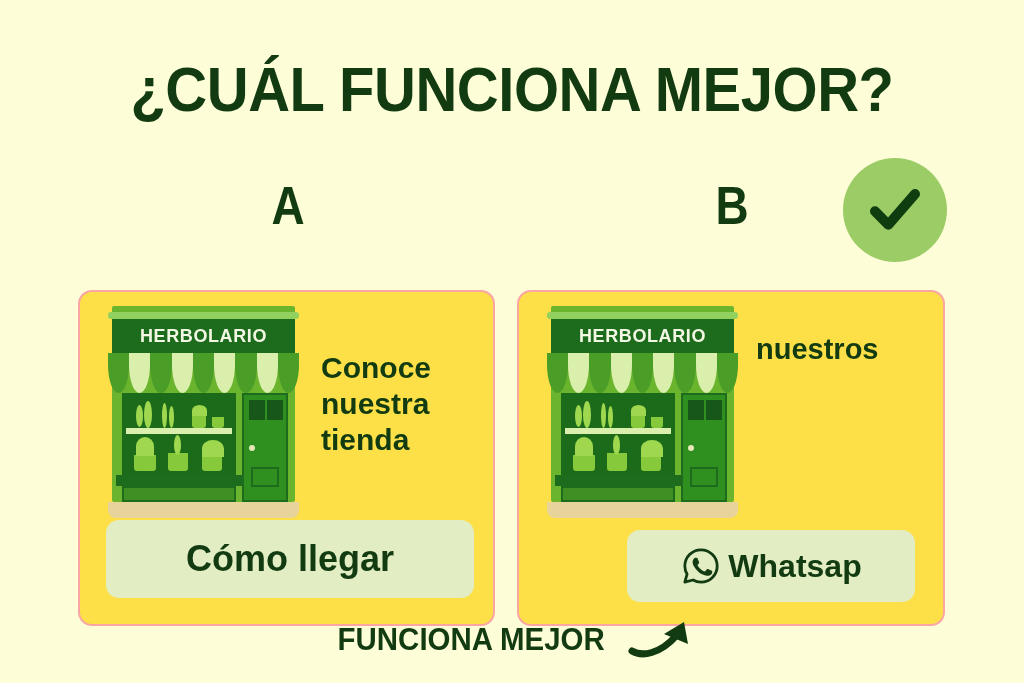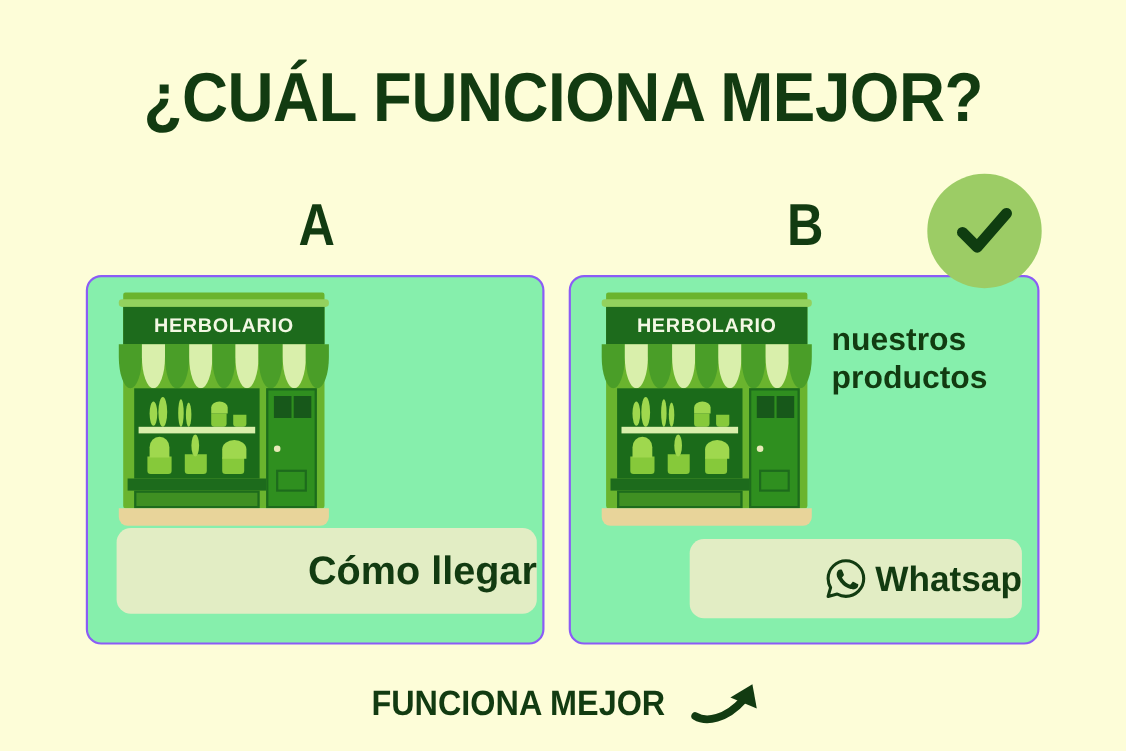--- a/index.html
+++ b/index.html
@@ -49,24 +49,25 @@
     line-height: 1;
     font-family: "Liberation Sans Narrow", "Liberation Sans", sans-serif;
     transform: scaleX(0.85);
   }
   #letter-a { top: 178px; left: 262px; width: 52px; text-align: center; }
   #letter-b { top: 178px; left: 706px; width: 52px; text-align: center; }
 
   
   .card {
     position: absolute;
-    border: 2px solid #8b5cf6;
+    border: 2px solid #fca5a5;
     border-radius: 14px;
-    background: #86efac;
+    background: #fde047;
     box-sizing: border-box;
+    margin-top: 40px;
   }
   #card-a { left: 78px;  top: 250px; width: 417px; height: 336px; }
   #card-b { left: 517px; top: 250px; width: 428px; height: 336px; }
 
   .card-top {
     position: absolute;
     left: 0; top: 0;
     width: 100%;
     display: flex;
     align-items: flex-start;
@@ -217,25 +218,24 @@
 
   .tline { display: block; white-space: nowrap; }
 
   
   .cta {
     position: absolute;
     background: #e2edc4;
     border-radius: 13px;
     display: flex;
     align-items: center;
-    justify-content: flex-end;
+    justify-content: center;
     color: #123b11;
     font-weight: 700;
     font-family: "Liberation Sans", sans-serif;
-    padding-left: 14px;
   }
   #cta-a {
     left: 26px; top: 228px;
     width: 368px; height: 78px;
     font-size: 36px;
   }
   #cta-b {
     left: 108px; top: 238px;
     width: 288px; height: 72px;
     font-size: 32px;
@@ -333,20 +333,25 @@
         <div class="door">
           <div class="door-pane left"></div>
           <div class="door-pane right"></div>
           <div class="door-knob"></div>
           <div class="door-panel"></div>
         </div>
 
         <div class="shop-ground"></div>
       </div>
 
+      <div class="card-text">
+        <span class="tline">Conoce</span>
+        <span class="tline">nuestra</span>
+        <span class="tline">tienda</span>
+      </div>
     </div>
 
     <div class="cta" id="cta-a">
       <span>Cómo llegar</span>
     </div>
   </div>
 
   <div class="card" id="card-b">
     <div class="card-top">
 
@@ -396,21 +401,20 @@
           <div class="door-pane right"></div>
           <div class="door-knob"></div>
           <div class="door-panel"></div>
         </div>
 
         <div class="shop-ground"></div>
       </div>
 
       <div class="card-text">
         <span class="tline">nuestros</span>
-        <span class="tline">productos</span>
       </div>
     </div>
 
     <div class="cta" id="cta-b">
       <svg class="wa-icon" viewBox="0 0 48 48">
         <path d="M24 5.5C13.8 5.5 5.5 13.8 5.5 24c0 3.4 0.95 6.6 2.6 9.35L5.5 42.5l9.45-2.5A18.4 18.4 0 0 0 24 42.5c10.2 0 18.5-8.3 18.5-18.5S34.2 5.5 24 5.5z" fill="none" stroke="#123b11" stroke-width="3.2" stroke-linejoin="round"></path>
         <path d="M18.6 16.2c-0.5-1.1-1-1.1-1.5-1.1h-1.2c-0.45 0-1.2 0.17-1.8 0.85-0.6 0.68-2.35 2.3-2.35 5.6s2.4 6.5 2.74 6.95c0.34 0.45 4.65 7.45 11.5 10.15 5.7 2.24 6.86 1.8 8.1 1.68 1.24-0.11 4-1.63 4.56-3.2 0.57-1.58 0.57-2.93 0.4-3.2-0.17-0.28-0.62-0.45-1.3-0.79-0.68-0.34-4-1.97-4.62-2.2-0.62-0.23-1.07-0.34-1.52 0.34-0.45 0.68-1.75 2.2-2.14 2.65-0.4 0.45-0.79 0.5-1.47 0.17-0.68-0.34-2.86-1.05-5.45-3.36-2.01-1.8-3.37-4.01-3.77-4.69-0.4-0.68-0.04-1.05 0.3-1.39 0.3-0.3 0.68-0.79 1.02-1.19 0.34-0.4 0.45-0.68 0.68-1.13 0.23-0.45 0.11-0.85-0.06-1.19-0.17-0.34-1.48-3.66-2.07-4.98z" fill="#123b11" transform="translate(1.5,-1.2) scale(0.82) translate(4,4)"></path>
       </svg>
       <span>Whatsap</span>
     </div>

